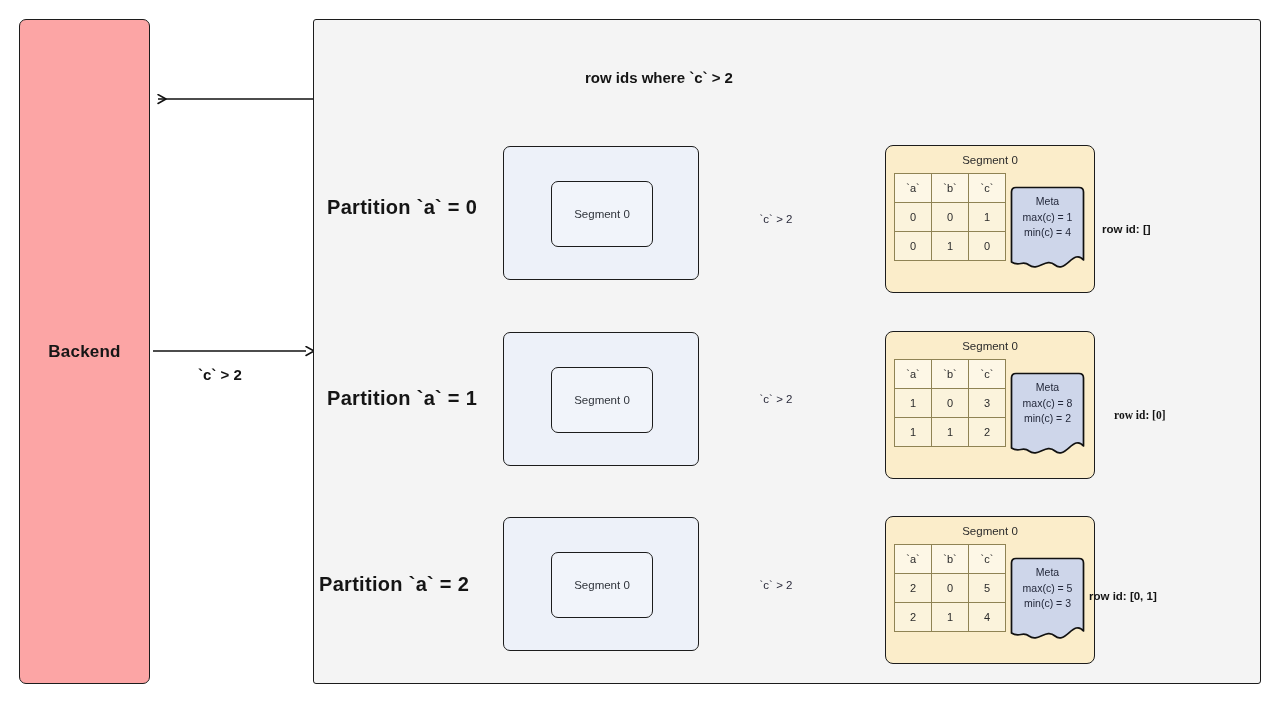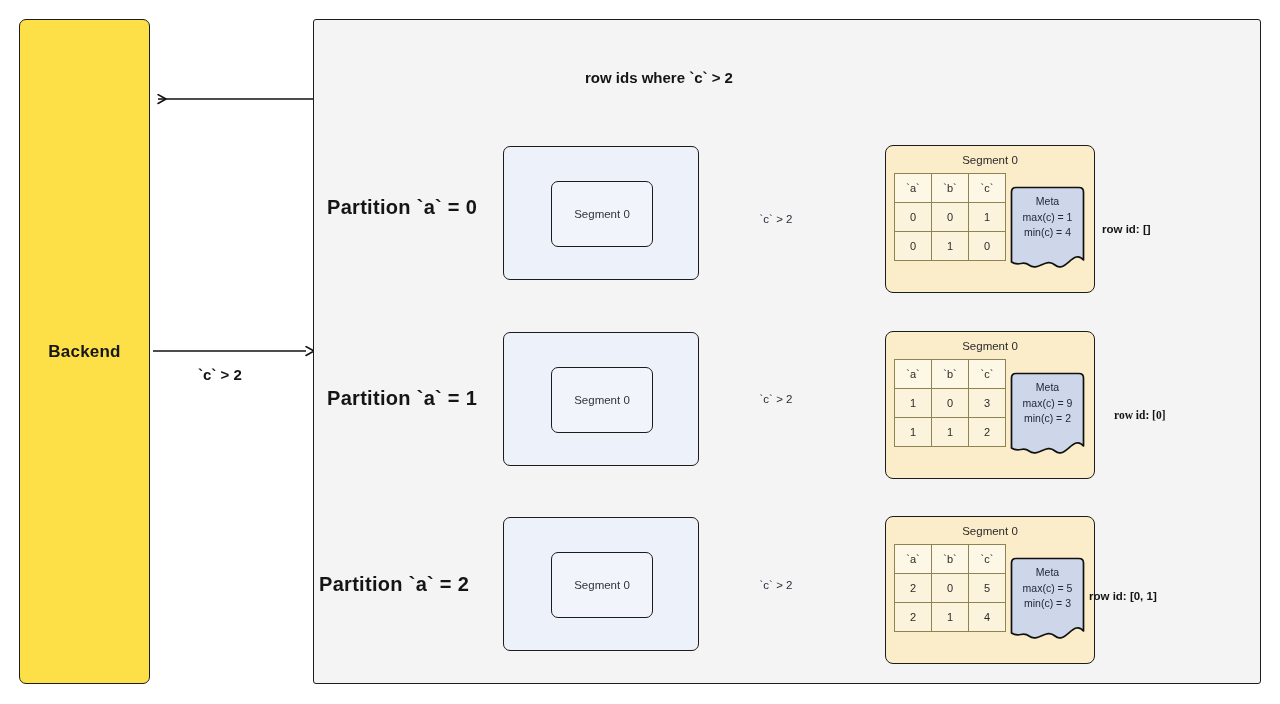--- a/index.html
+++ b/index.html
@@ -20,21 +20,21 @@
     left: 0; top: 0;
     width: 1280px;
     height: 704px;
   }
   .abs { position: absolute; }
 
   
   #backend-box {
     left: 19px; top: 19px;
     width: 131px; height: 665px;
-    background: #fde047;
+    background: #fca5a5;
     border: 1.6px solid #1c1c1c;
     border-radius: 7px;
     box-sizing: border-box;
   }
   #backend-label {
     position: absolute;
     left: 0; right: 0;
     top: 50%;
     transform: translateY(-50%);
     text-align: center;
@@ -304,21 +304,21 @@
     </table>
   <svg class="meta-shape" viewBox="0 0 75 87">
     <path d="M 6 1.5 L 69 1.5 Q 73.5 1.5 73.5 6 L 73.5 74
              C 64 62, 55 88, 45 79
              C 36 71, 28 86, 19 79
              C 13 74, 9 81, 1.5 76
              L 1.5 6 Q 1.5 1.5 6 1.5 Z" fill="#ced6ea" stroke="#111111" stroke-width="1.7" stroke-linejoin="round"></path>
   </svg>
   <div class="meta-text">
     <span class="meta-title">Meta</span>
-    <span>max(c) = 9</span><br>
+    <span>max(c) = 8</span><br>
     <span>min(c) = 2</span>
   </div>
 </div>
 
 <div class="abs rowid-label" id="rowid-label-1">row id: [0]</div>
 
 <div class="abs partition-title" id="partition-title-2">Partition `a` = 2</div>
 
 <div class="abs segment-outer" id="segment-outer-2">
   <div class="segment-inner">Segment 0</div>

